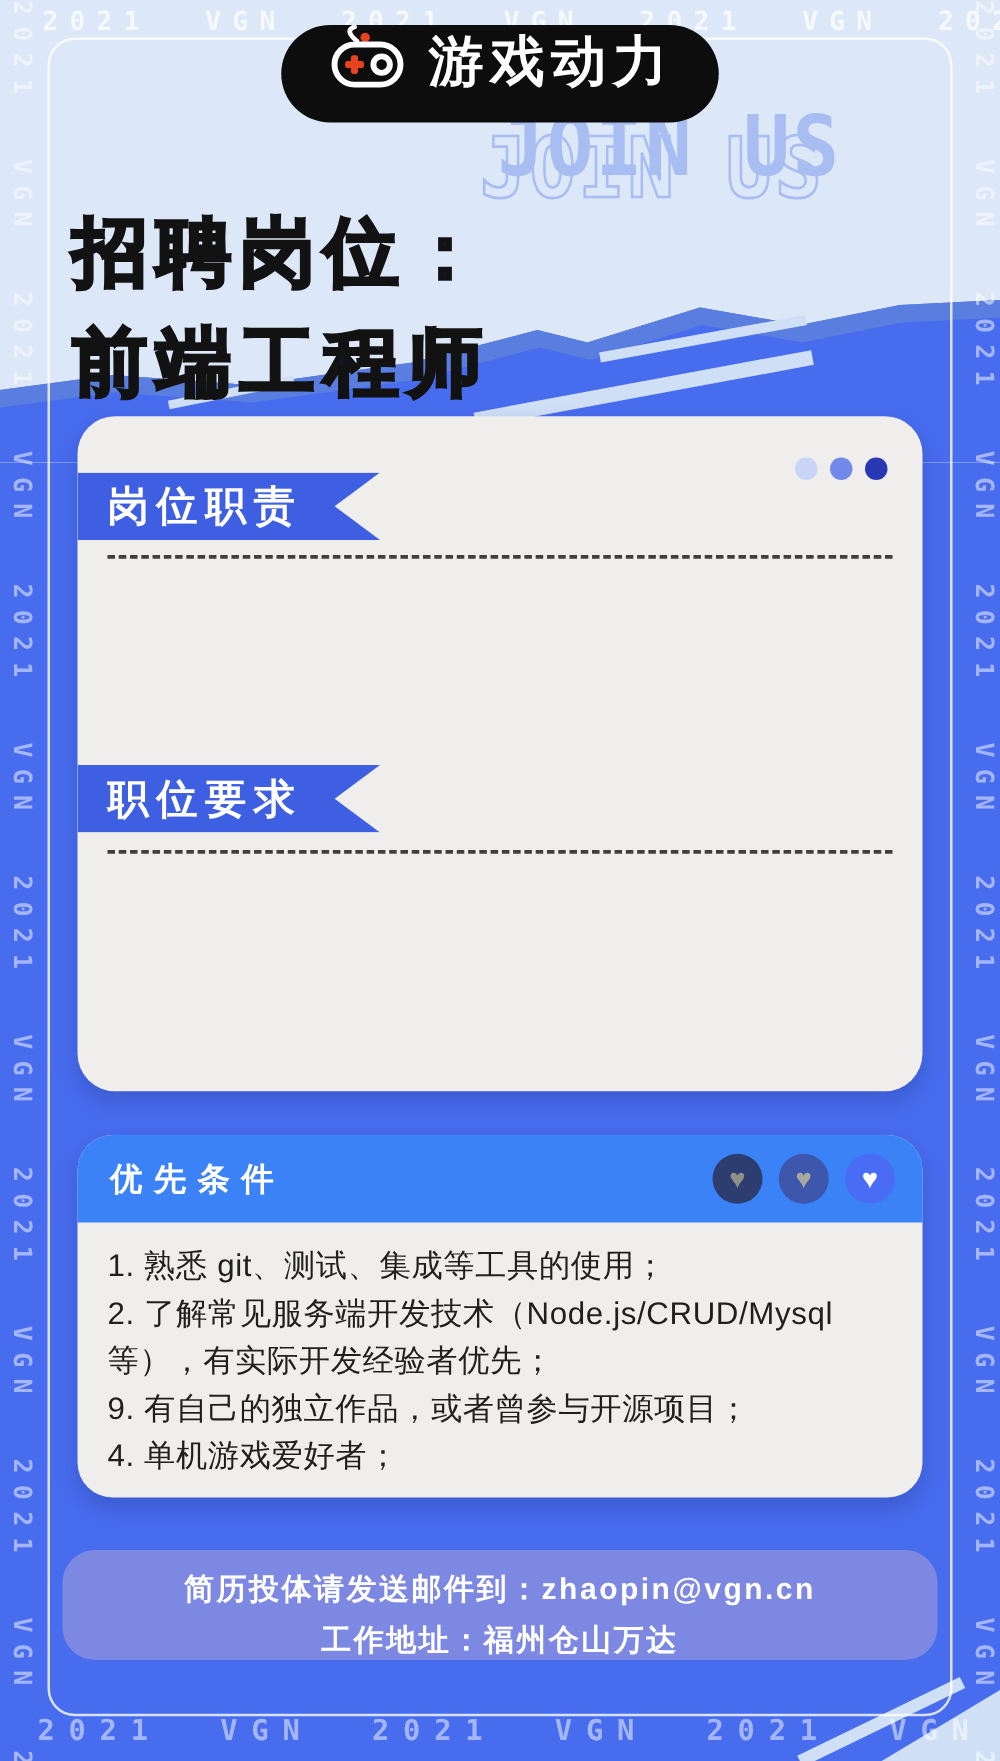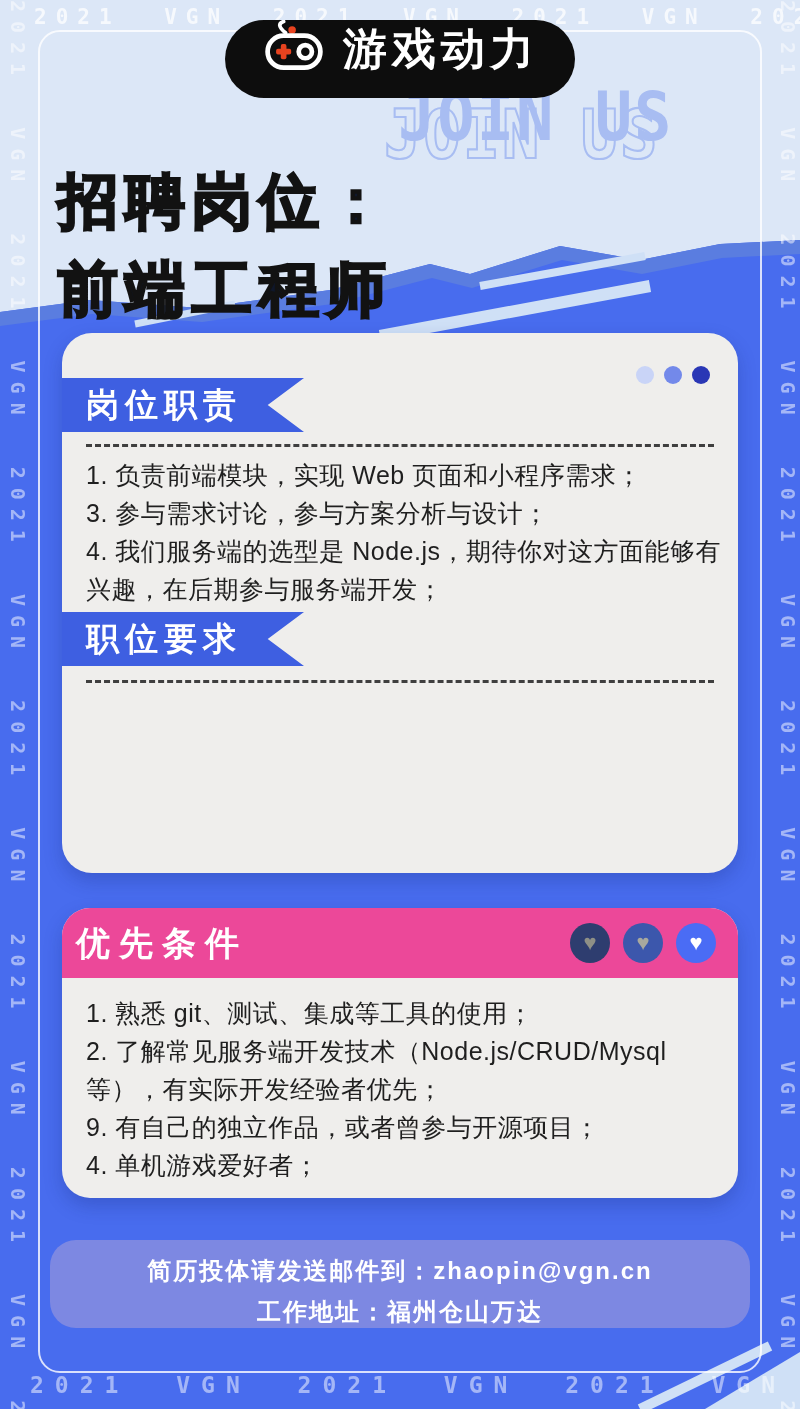--- a/index.html
+++ b/index.html
@@ -67,23 +67,23 @@
   .banner-2{top:279px;}
   .dashed{position:absolute;left:24px;right:24px;border-top:3px dashed #3f3f3f;}
   .dashed-1{top:111px;}
   .dashed-2{top:347px;}
   .list{position:absolute;left:24px;right:16px;font-size:25px;line-height:38px;color:#1f1f1f;font-weight:500;letter-spacing:0.5px;}
   .list-1{top:123px;}
   .list-2{top:358px;}
   .list-3{top:86px;}
   
   .card2-header{
-    position:absolute;left:0;top:0;width:100%;height:70px;background:#ec4899;
-    border-radius:28px 28px 0 0;color:#fff;font-size:34px;font-weight:bold;
-    letter-spacing:9px;line-height:70px;padding-left:14px;
+    position:absolute;left:0;top:0;width:100%;height:70px;background:#3b82f6;
+    border-radius:28px 28px 0 0;color:#fff;font-size:26px;font-weight:bold;
+    letter-spacing:9px;line-height:70px;padding-left:26px;
   }
   .hearts{position:absolute;right:22px;top:15px;display:flex;gap:13px;}
   .heart-badge{width:40px;height:40px;border-radius:50%;display:flex;align-items:center;justify-content:center;font-size:22px;line-height:1;}
   .heart-badge-1{background:#2e3d6f;color:#8e8f86;}
   .heart-badge-2{background:#3c57ac;color:#a8a89e;}
   .heart-badge-3{background:#4a6cf5;color:#ffffff;}
   
   .contact{
     position:absolute;left:50px;top:1240px;width:700px;height:88px;background:#7d88e2;
     border-radius:26px;display:flex;flex-direction:column;align-items:center;justify-content:flex-end;
@@ -140,25 +140,20 @@
 
   <div class="card card-1">
     <div class="dots">
       <span class="dot dot-1"></span>
       <span class="dot dot-2"></span>
       <span class="dot dot-3"></span>
     </div>
 
     <div class="banner banner-1">岗位职责</div>
     <div class="dashed dashed-1"></div>
-    <div class="list list-1">
-      <div>1. 负责前端模块，实现 Web 页面和小程序需求；</div>
-      <div>3. 参与需求讨论，参与方案分析与设计；</div>
-      <div>4. 我们服务端的选型是 Node.js，期待你对这方面能够有兴趣，在后期参与服务端开发；</div>
-    </div>
 
     <div class="banner banner-2">职位要求</div>
     <div class="dashed dashed-2"></div>
   </div>
 
   <div class="card card-2">
     <div class="card2-header">
       <span>优先条件</span>
     </div>
     <div class="hearts">

